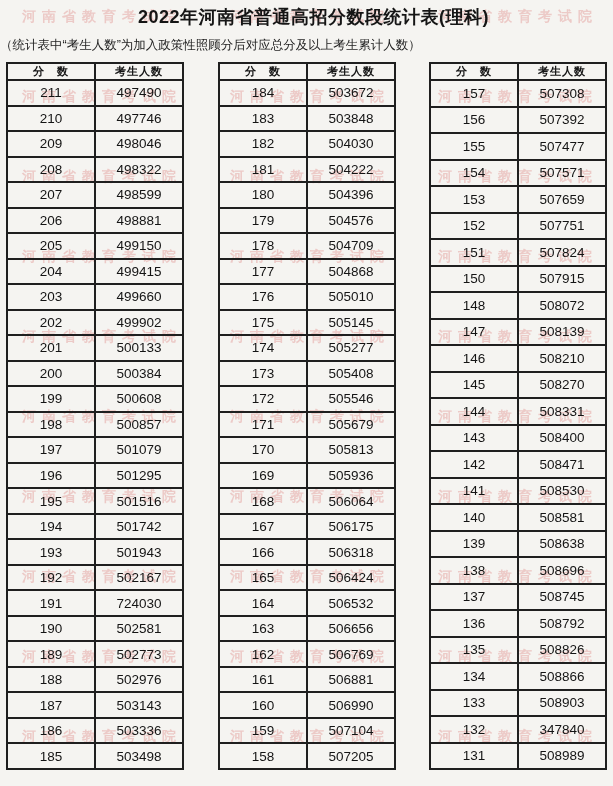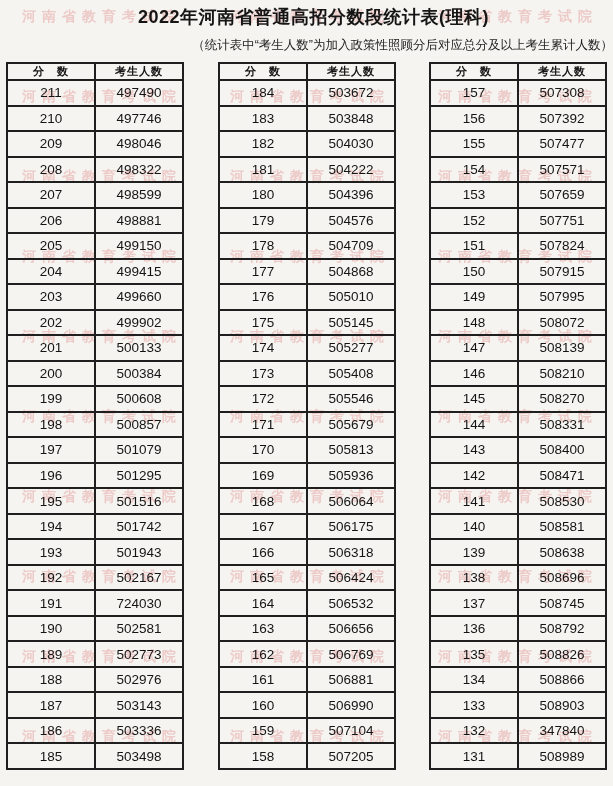--- a/index.html
+++ b/index.html
@@ -28,21 +28,21 @@
   .title {
     position: absolute; top: 5px; left: 0; width: 613px;
     text-align: center;
     font-size: 18px; font-weight: bold;
     color: #151515;
     letter-spacing: 0.5px;
     padding-left: 7px;
   }
   .subtitle {
     position: absolute; top: 37px; left: 0; width: 613px;
-    text-align: right;
+    text-align: left;
     font-size: 12.5px;
     color: #1e1e1e;
   }
 
   .tables { position: absolute; top: 62px; left: 0; width: 613px; height: 708px; }
 
   table.score-table {
     position: absolute; top: 0;
     width: 178px; height: 708px;
     border-collapse: collapse;
@@ -384,24 +384,20 @@
             </tr>
             <tr>
               <td>151</td>
               <td>507824</td>
             </tr>
             <tr>
               <td>150</td>
               <td>507915</td>
             </tr>
             <tr>
-              <td>149</td>
-              <td>507995</td>
-            </tr>
-            <tr>
               <td>148</td>
               <td>508072</td>
             </tr>
             <tr>
               <td>147</td>
               <td>508139</td>
             </tr>
             <tr>
               <td>146</td>
               <td>508210</td>

